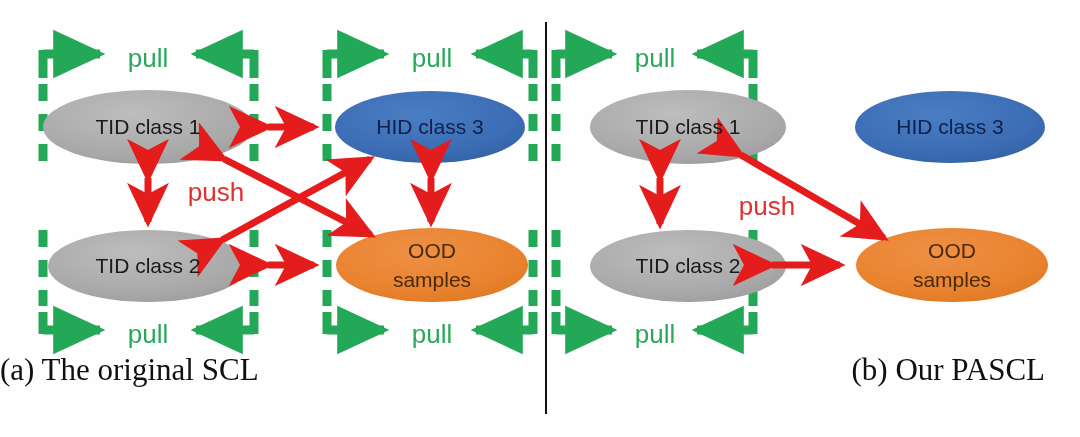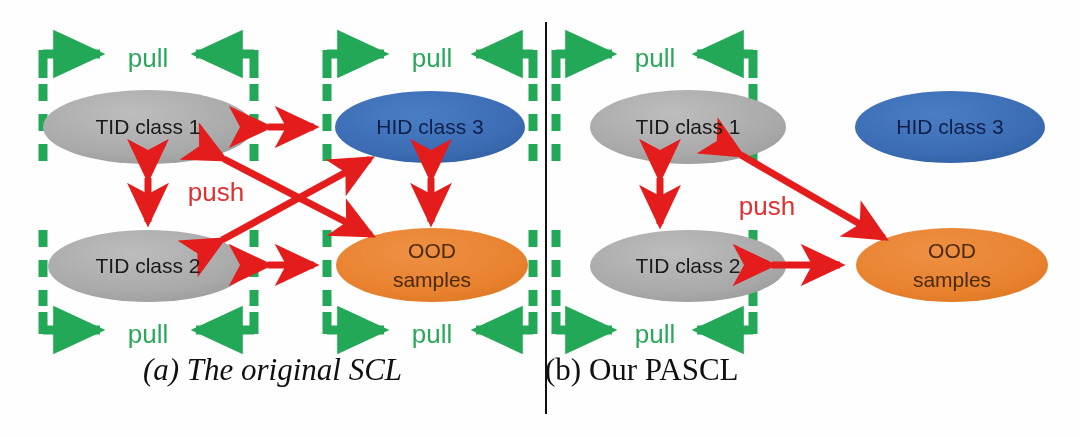--- a/index.html
+++ b/index.html
@@ -49,22 +49,22 @@
   .force-label.push {
     fill: #e03030;
   }
   .caption {
     position: absolute;
     font-family: "Liberation Serif", serif;
     font-size: 31px;
     color: #101010;
     white-space: nowrap;
   }
-  #caption-a { left: 0px; top: 352px; width: 545px; text-align: center; font-style: italic; }
-  #caption-b { left: 545px; top: 352px; width: 500px; text-align: left; }
+  #caption-a { left: 0px; top: 352px; width: 545px; text-align: left; }
+  #caption-b { left: 545px; top: 352px; width: 500px; text-align: right; }
   #divider {
     position: absolute;
     left: 545px;
     top: 22px;
     width: 2px;
     height: 392px;
     background: #111111;
   }
 </style>
 </head>

